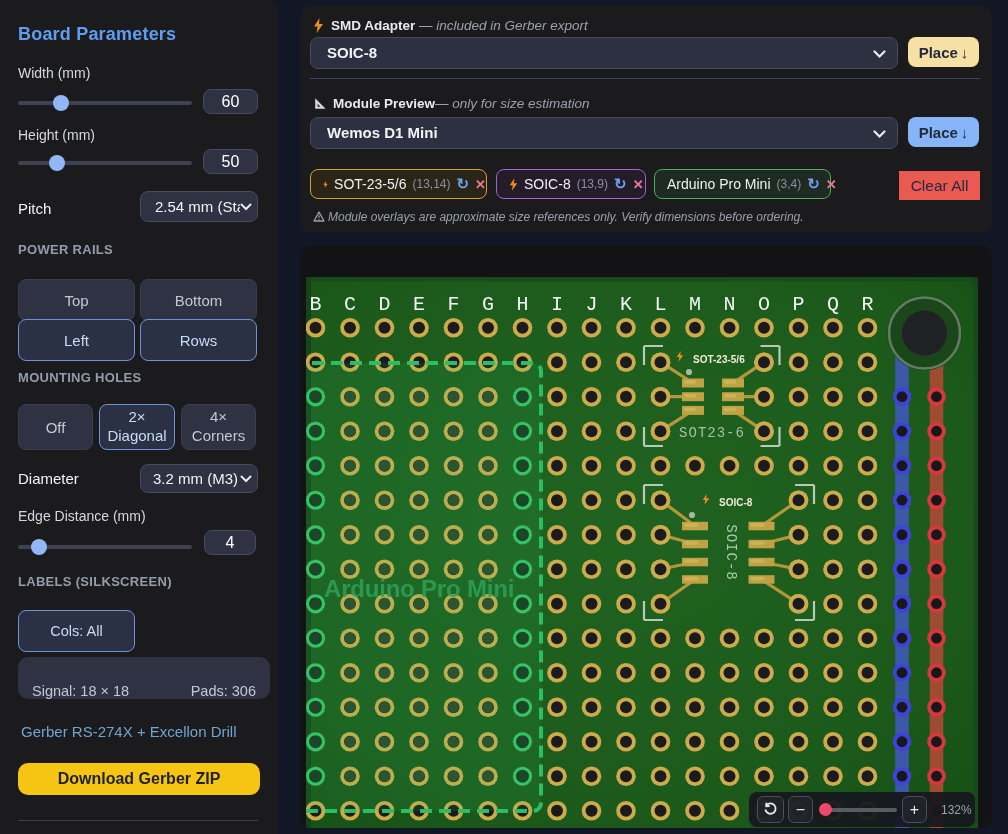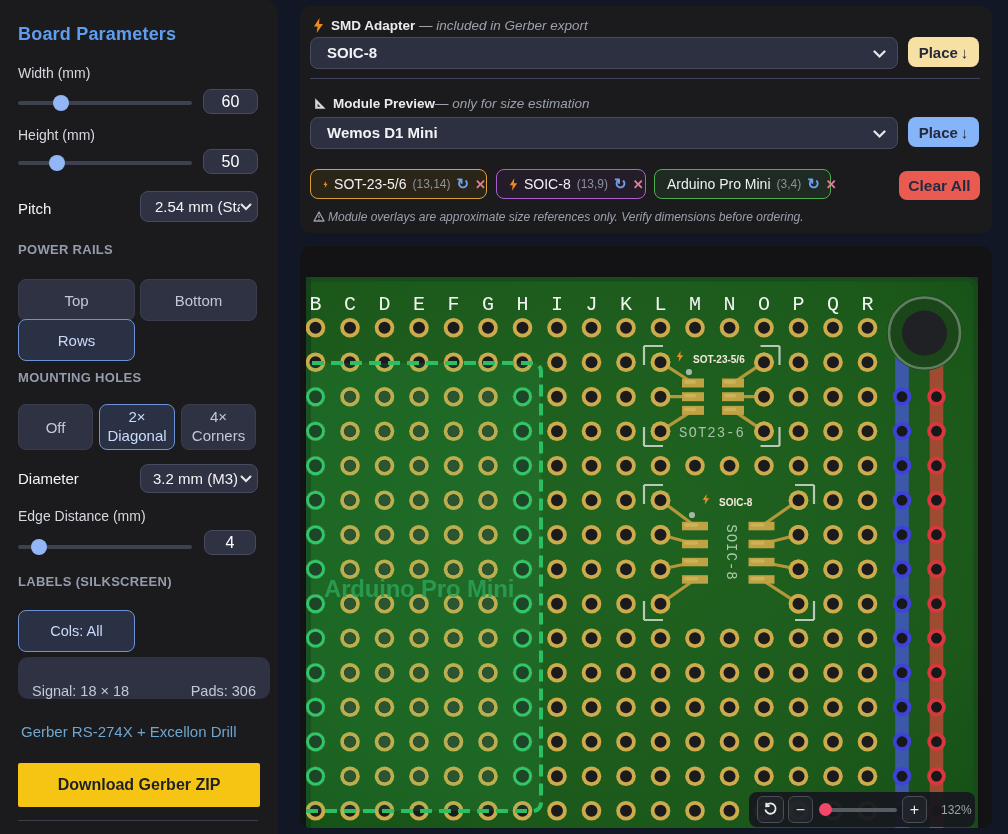--- a/index.html
+++ b/index.html
@@ -14,21 +14,21 @@
   .slider-row { position:relative; height:26px; }
   .track { position:absolute; left:0; top:11px; width:174px; height:4px; border-radius:2px; background:#3d4150; }
   .thumb { position:absolute; top:5px; width:16px; height:16px; border-radius:50%; background:#92b6f6; }
   .valbox { position:absolute; right:0px; top:0px; width:55px; height:25px; background:#2f3242; border:1px solid #474b5e; border-radius:8px; color:#fff; font-size:16px; text-align:center; line-height:23px; }
   .sel { background:#2f3242; border:1px solid #474b5e; border-radius:8px; color:#f2f3f5; font-size:15px; display:flex; align-items:center; position:relative; }
   .sel .chev { position:absolute; right:5px; top:50%; margin-top:-4px; line-height:0; }
   .btn { background:#2f3242; border:1px solid #3a3e4c; border-radius:8px; color:#c3c8d4; font-size:15px; display:flex; align-items:center; justify-content:center; text-align:center; }
   .btn.active { background:#2b3144; border:1.5px solid #6d92d9; color:#cadaf9; }
   .row2 { display:flex; gap:5px; }
   .row2 .btn { width:117px; height:42px; }
-  #dlbtn { position:absolute; left:18px; top:763px; width:242px; height:44px; background:#f6c514; border-radius:2px; color:#1d2027; font-weight:bold; font-size:16px; display:flex; align-items:center; justify-content:center; }
+  #dlbtn { position:absolute; left:18px; top:763px; width:242px; height:32px; background:#f6c514; border-radius:10px; color:#1d2027; font-weight:bold; font-size:16px; display:flex; align-items:center; justify-content:center; }
   
   #toppanel { left:300px; top:6px; width:692px; height:227px; border-radius:10px; padding:0 10px; }
   .sectlbl { display:flex; align-items:center; gap:7px; font-size:13.5px; color:#e8eaee; }
   .sectlbl b { font-weight:bold; }
   .sectlbl .dim { color:#9ba1ad; font-style:italic; font-weight:normal; }
   .bigsel { position:absolute; left:10px; width:588px; height:32px; background:#2d3040; border:1px solid #474b5e; border-radius:8px; color:#f2f3f5; font-size:15px; font-weight:bold; line-height:30px; padding-left:16px; }
   .placebtn { position:absolute; left:608px; width:71px; height:30px; border-radius:8px; color:#252a3d; font-weight:bold; font-size:15px; display:flex; align-items:center; justify-content:center; }
   .chip { position:absolute; top:163px; height:30px; border-radius:8px; border:1.5px solid; display:flex; align-items:center; font-size:14px; color:#f0f1f3; white-space:nowrap; }
   
   #prevpanel { left:300px; top:246px; width:692px; height:582px; border-radius:10px; background:#131316; overflow:hidden; }
@@ -59,20 +59,21 @@
       <span class="chev"><svg width="12" height="8">
           <path d="M1.5 1.5 L6 6 L10.5 1.5" stroke="#e8eaee" stroke-width="2" fill="none" stroke-linecap="round"></path>
         </svg></span>
     </div>
   <div class="shead" style="position:absolute; left:18px; top:242px;">POWER RAILS</div>
   <div class="row2" style="position:absolute; left:18px; top:279px;">
     <div class="btn">Top</div>
       <div class="btn">Bottom</div>
   </div>
   <div class="row2" style="position:absolute; left:18px; top:319px;">
+    <div class="btn active">Left</div>
       <div class="btn active">Rows</div>
   </div>
   <div class="shead" style="position:absolute; left:18px; top:370px;">MOUNTING HOLES</div>
   <div style="position:absolute; left:18px; top:404px; display:flex; gap:6px;">
     <div class="btn" style="width:75px; height:46px;">Off</div>
     <div class="btn active" style="width:76px; height:46px; line-height:1.25;">2×<br>Diagonal</div>
     <div class="btn" style="width:75px; height:46px; line-height:1.25;">4×<br>Corners</div>
   </div>
   <div style="position:absolute; left:18px; top:470px; color:#f2f3f5; font-size:15px;">Diameter</div>
   <div class="sel" style="position:absolute; left:140px; top:464px; width:118px; height:29px; padding-left:12px;">3.2 mm (M3)<span class="chev"><svg width="12" height="8">
@@ -138,21 +139,21 @@
       <span style="color:#8b909c; font-size:12px;">(13,9)</span>
     <span style="color:#6f9ff0; font-weight:bold; font-size:15px;">↻</span>
     <span style="color:#e87b96; font-weight:bold; font-size:13px;">✕</span>
   </div>
   <div class="chip" style="left:354px; width:177px; border-color:#4caf50; background:#1e2a22; padding-left:12px; gap:6px;">
     <span>Arduino Pro Mini</span>
       <span style="color:#8b909c; font-size:12px;">(3,4)</span>
     <span style="color:#6f9ff0; font-weight:bold; font-size:15px;">↻</span>
     <span style="color:#e87b96; font-weight:bold; font-size:13px;">✕</span>
   </div>
-  <div style="position:absolute; left:599px; top:165px; width:81px; height:29px; background:#ea5a50; border-radius:8px; color:#252a42; font-weight:bold; font-size:15.5px; display:flex; align-items:center; justify-content:center;">Clear All</div>
+  <div style="position:absolute; left:599px; top:165px; width:81px; height:29px; background:#ea5a50; border-radius:0; color:#252a42; font-weight:normal; font-size:15.5px; display:flex; align-items:center; justify-content:center;">Clear All</div>
   <div style="position:absolute; left:13px; top:204px; color:#9aa0ab; font-size:12px; font-style:italic;"><svg width="12" height="11" viewBox="0 0 12 11" style="vertical-align:-1px; margin-right:3px;">
         <path d="M6 1 L11 10 L1 10 Z" fill="none" stroke="#9aa0ab" stroke-width="1.3" stroke-linejoin="round"></path>
         <path d="M6 4.2 L6 7" stroke="#9aa0ab" stroke-width="1.2"></path>
         <circle cx="6" cy="8.6" r="0.7" fill="#9aa0ab"></circle>
       </svg>Module overlays are approximate size references only. Verify dimensions before ordering.</div>
 </div>
 
 <div id="prevpanel" class="panel">
 
   <svg id="boardsvg" width="672" height="551" viewBox="306 277 672 551">

